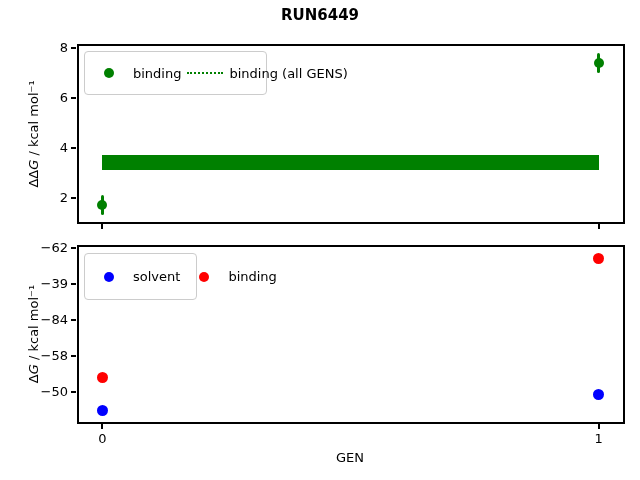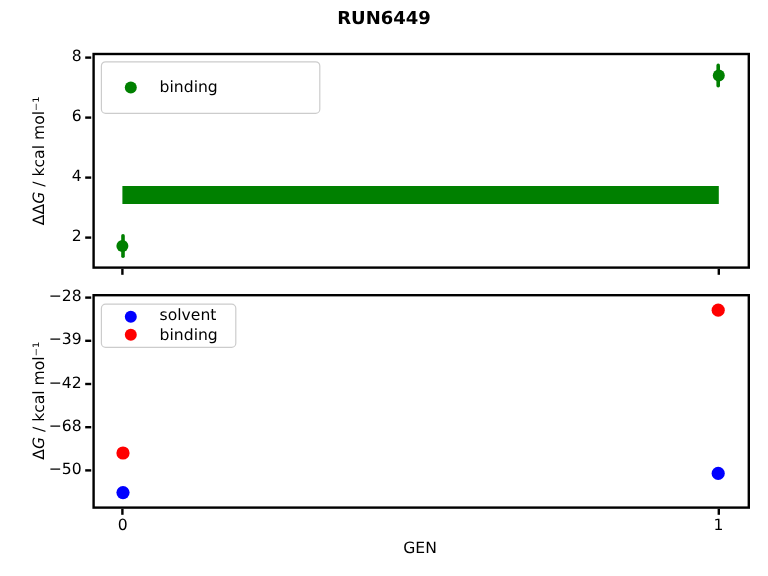--- a/index.html
+++ b/index.html
@@ -29,25 +29,25 @@
     position:absolute; width:46px; text-align:right; font-size:13px; line-height:14px;
   }
   .xticklabel {
     position:absolute; width:30px; text-align:center; font-size:13px; line-height:14px;
   }
   .pt { position:absolute; border-radius:50%; }
   .errbar { position:absolute; width:3px; border-radius:1.5px; }
   .legend {
     position:absolute; border:1px solid #cccccc; border-radius:4px;
     background:rgba(255,255,255,0.92); box-sizing:border-box;
-    display:flex; flex-direction:column; justify-content:space-evenly;
+    display:flex; flex-direction:row; justify-content:space-evenly;
     padding:2px 6px 2px 0; z-index:5;
   }
   #legend-ddg { left:84px; top:51px;  width:183px; height:44px; }
-  #legend-dg  { left:84px; top:253px; width:113px; height:37px; }
+  #legend-dg  { left:84px; top:253px; width:113px; height:47px; }
   .lg-row { display:flex; align-items:center; }
   .lg-marker-col { width:48px; display:flex; justify-content:center; align-items:center; flex:none; }
   .lg-dot { width:10px; height:10px; border-radius:50%; }
   .lg-dotted { width:36px; height:0; border-top:2.5px dotted #008000; }
   .lg-label { font-size:13px; white-space:nowrap; }
 </style>
 </head>
 <body>
 
 <div class="figure">
@@ -62,20 +62,26 @@
   <div class="ylab" id="ylab-dg"><span>Δ</span><i>G</i><span> / kcal mol⁻¹</span></div>
 
   <div class="xlab">GEN</div>
 
   <div class="legend" id="legend-ddg">
     <div class="lg-row">
       <span class="lg-marker-col">
           <span class="lg-dot" id="lg-dot-binding" style="background: rgb(0, 128, 0);"></span>
         </span>
       <span class="lg-label">binding</span>
+    </div>
+    <div class="lg-row">
+      <span class="lg-marker-col">
+          <span class="lg-dotted" id="lg-line-binding-all" style="border-top-color: rgb(0, 128, 0);"></span>
+        </span>
+      <span class="lg-label">binding (all GENS)</span>
     </div>
   </div>
 
   <div class="legend" id="legend-dg">
     <div class="lg-row">
       <span class="lg-marker-col">
           <span class="lg-dot" id="lg-dot-solvent" style="background: rgb(0, 0, 255);"></span>
         </span>
       <span class="lg-label">solvent</span>
     </div>
@@ -97,27 +103,27 @@
       <div style="left: 71px; top: 196.93px; width: 5px; height: 2px; background: rgb(0, 0, 0); position: absolute;"></div>
       <div class="yticklabel" style="left: 22px; top: 190.93px; position: absolute;">2</div>
       <div style="left: 101.318px; top: 224px; width: 2px; height: 5px; background: rgb(0, 0, 0); position: absolute;"></div>
       <div style="left: 597.682px; top: 224px; width: 2px; height: 5px; background: rgb(0, 0, 0); position: absolute;"></div>
       <div class="errbar" style="left: 100.818px; top: 195.423px; height: 20.0563px; background: rgb(0, 128, 0); position: absolute;"></div>
       <div class="pt" style="left: 97.3182px; top: 200.451px; width: 10px; height: 10px; background: rgb(0, 128, 0); position: absolute;"></div>
       <div class="errbar" style="left: 597.182px; top: 52.5211px; height: 20.0563px; background: rgb(0, 128, 0); position: absolute;"></div>
       <div class="pt" style="left: 593.682px; top: 57.5493px; width: 10px; height: 10px; background: rgb(0, 128, 0); position: absolute;"></div>
       <div style="left: 102.318px; top: 155.31px; width: 496.364px; height: 15.0423px; background: rgb(0, 128, 0); position: absolute;"></div>
       <div style="left: 71px; top: 246.806px; width: 5px; height: 2px; background: rgb(0, 0, 0); position: absolute;"></div>
-      <div class="yticklabel" style="left: 22px; top: 240.806px; position: absolute;">−28</div>
+      <div class="yticklabel" style="left: 22px; top: 240.806px; position: absolute;">−62</div>
       <div style="left: 71px; top: 282.929px; width: 5px; height: 2px; background: rgb(0, 0, 0); position: absolute;"></div>
       <div class="yticklabel" style="left: 22px; top: 276.929px; position: absolute;">−39</div>
       <div style="left: 71px; top: 319.051px; width: 5px; height: 2px; background: rgb(0, 0, 0); position: absolute;"></div>
-      <div class="yticklabel" style="left: 22px; top: 313.051px; position: absolute;">−42</div>
+      <div class="yticklabel" style="left: 22px; top: 313.051px; position: absolute;">−84</div>
       <div style="left: 71px; top: 355.173px; width: 5px; height: 2px; background: rgb(0, 0, 0); position: absolute;"></div>
-      <div class="yticklabel" style="left: 22px; top: 349.173px; position: absolute;">−68</div>
+      <div class="yticklabel" style="left: 22px; top: 349.173px; position: absolute;">−58</div>
       <div style="left: 71px; top: 391.296px; width: 5px; height: 2px; background: rgb(0, 0, 0); position: absolute;"></div>
       <div class="yticklabel" style="left: 22px; top: 385.296px; position: absolute;">−50</div>
       <div style="left: 101.318px; top: 424px; width: 2px; height: 5px; background: rgb(0, 0, 0); position: absolute;"></div>
       <div class="xticklabel" style="left: 87.3182px; top: 432px; position: absolute;">0</div>
       <div style="left: 597.682px; top: 424px; width: 2px; height: 5px; background: rgb(0, 0, 0); position: absolute;"></div>
       <div class="xticklabel" style="left: 583.682px; top: 432px; position: absolute;">1</div>
       <div class="pt" style="left: 96.8182px; top: 404.857px; width: 11px; height: 11px; background: rgb(0, 0, 255); position: absolute;"></div>
       <div class="pt" style="left: 593.182px; top: 388.602px; width: 11px; height: 11px; background: rgb(0, 0, 255); position: absolute;"></div>
       <div class="pt" style="left: 96.8182px; top: 372.347px; width: 11px; height: 11px; background: rgb(255, 0, 0); position: absolute;"></div>
       <div class="pt" style="left: 593.182px; top: 253.143px; width: 11px; height: 11px; background: rgb(255, 0, 0); position: absolute;"></div>

